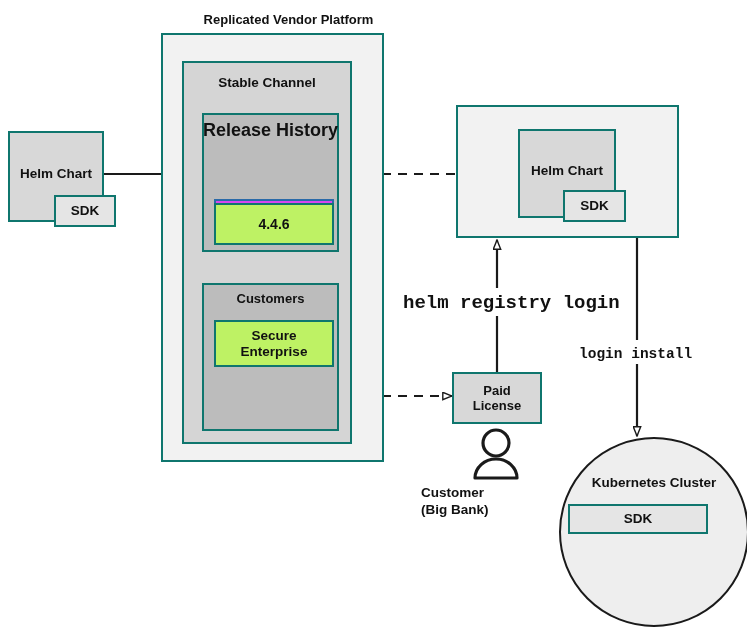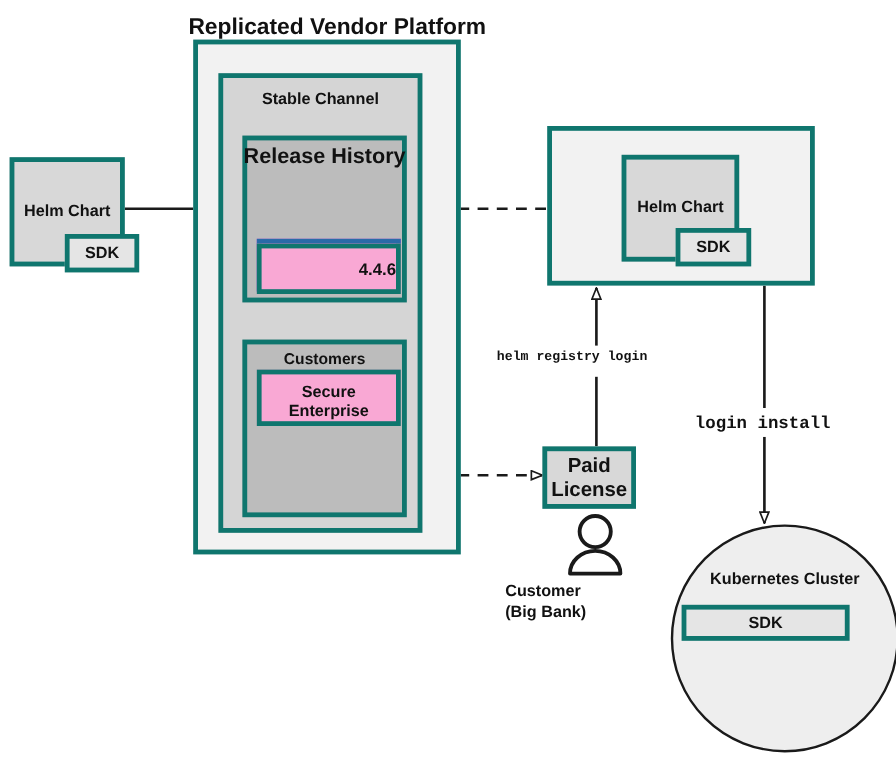--- a/index.html
+++ b/index.html
@@ -14,21 +14,21 @@
   #canvas {
     position: relative;
     width: 747px;
     height: 634px;
     background: #ffffff;
     overflow: hidden;
   }
   .box {
     position: absolute;
     box-sizing: border-box;
-    border: 4px solid #0f766e;
+    border: 2px solid #0f766e;
     display: flex;
     align-items: center;
     justify-content: center;
     text-align: center;
     font-weight: bold;
     color: #111111;
     line-height: 1.18;
   }
   .title-label {
     position: absolute;
@@ -51,21 +51,21 @@
     font-weight: bold;
     color: #111111;
     text-align: left;
     line-height: 1.25;
     white-space: nowrap;
   }
   
   .fill-platform { background: #f2f2f2; }
   .fill-channel  { background: #d5d5d5; }
   .fill-release  { background: #bcbcbc; }
-  .fill-white    { background: #f9a8d4; justify-content: flex-end; }
+  .fill-white    { background: #bef264; }
   .fill-grey     { background: #d8d8d8; }
   .fill-pure     { background: #e5e5e5; }
   .fill-blue     { background: #d946ef; border-color: #2a6aa8; color: #10355e; margin-top: 47px; }
 
   .circle {
     position: absolute;
     box-sizing: border-box;
     border: 2px solid #1a1a1a;
     border-radius: 50%;
     background: #eeeeee;
@@ -123,66 +123,66 @@
     </g>
   </svg>
 
   <div class="box fill-grey" style="left:8px; top:131px; width:96px; height:91px; font-size:13.5px; align-items:flex-start; padding-top:33px;">
     <span>Helm Chart</span>
   </div>
   <div class="box fill-pure" style="left:54px; top:195px; width:62px; height:32px; font-size:13.5px;">
     <span>SDK</span>
   </div>
 
-  <div class="title-label" style="left:157px; top:12px; width:223px; font-size:19px;">Replicated Vendor Platform</div>
+  <div class="title-label" style="left:177px; top:12px; width:223px; font-size:13px;">Replicated Vendor Platform</div>
 
   <div class="box fill-platform" style="left:161px; top:33px; width:223px; height:429px; display:block;"></div>
 
   <div class="box fill-channel" style="left:182px; top:61px; width:170px; height:383px; display:block;"></div>
   <div class="title-label" style="left:182px; top:75px; width:170px; font-size:13.5px;">Stable Channel</div>
 
   <div class="box fill-release" style="left:202px; top:113px; width:137px; height:139px; display:block;"></div>
   <div class="title-label" style="left:202px; top:120px; width:137px; font-size:18px;">Release History</div>
 
   <div class="box fill-blue" style="left:214px; top:152px; width:120px; height:44px; font-size:14px;">
     <span>4.5.0</span>
   </div>
   <div class="box fill-white" style="left:214px; top:203px; width:120px; height:42px; font-size:14px;">
     <span>4.4.6</span>
   </div>
 
   <div class="box fill-release" style="left:202px; top:283px; width:137px; height:148px; display:block;"></div>
   <div class="title-label" style="left:202px; top:291px; width:137px; font-size:13px;">Customers</div>
 
-  <div class="box fill-white" style="left:214px; top:308px; width:120px; height:47px; font-size:13.5px; flex-direction:column;">
+  <div class="box fill-white" style="left:214px; top:320px; width:120px; height:47px; font-size:13.5px; flex-direction:column;">
     <span>Secure</span>
     <span>Enterprise</span>
   </div>
 
 
   <div class="box fill-platform" style="left:456px; top:105px; width:223px; height:133px; display:block;"></div>
 
   <div class="box fill-grey" style="left:518px; top:129px; width:98px; height:89px; font-size:13.5px; align-items:flex-start; padding-top:32px;">
     <span>Helm Chart</span>
   </div>
   <div class="box fill-pure" style="left:563px; top:190px; width:63px; height:32px; font-size:13.5px;">
     <span>SDK</span>
   </div>
 
-  <div class="box fill-grey" style="left:452px; top:372px; width:78px; height:52px; font-size:17px; flex-direction:column;">
+  <div class="box fill-grey" style="left:452px; top:372px; width:90px; height:52px; font-size:13px; flex-direction:column;">
     <span>Paid</span>
     <span>License</span>
   </div>
 
   <div class="plain-label" style="left:421px; top:485px; width:150px; font-size:13.5px;">
     <div>Customer</div>
     <div>(Big Bank)</div>
   </div>
 
-  <div class="mono-label" style="left:410px; top:290px; font-size:11px; padding:2px 4px;">helm registry login</div>
+  <div class="mono-label" style="left:399px; top:290px; font-size:19px; padding:2px 4px;">helm registry login</div>
 
   <div class="mono-label" style="left:575px; top:344px; font-size:14.5px; padding:2px 4px;">login install</div>
 
   <div class="circle" style="left:559px; top:437px; width:190px; height:190px;"></div>
   <div class="title-label" style="left:559px; top:475px; width:190px; font-size:13.5px;">Kubernetes Cluster</div>
 
   <div class="box fill-pure" style="left:568px; top:504px; width:140px; height:30px; font-size:13.5px;">
     <span>SDK</span>
   </div>
 

